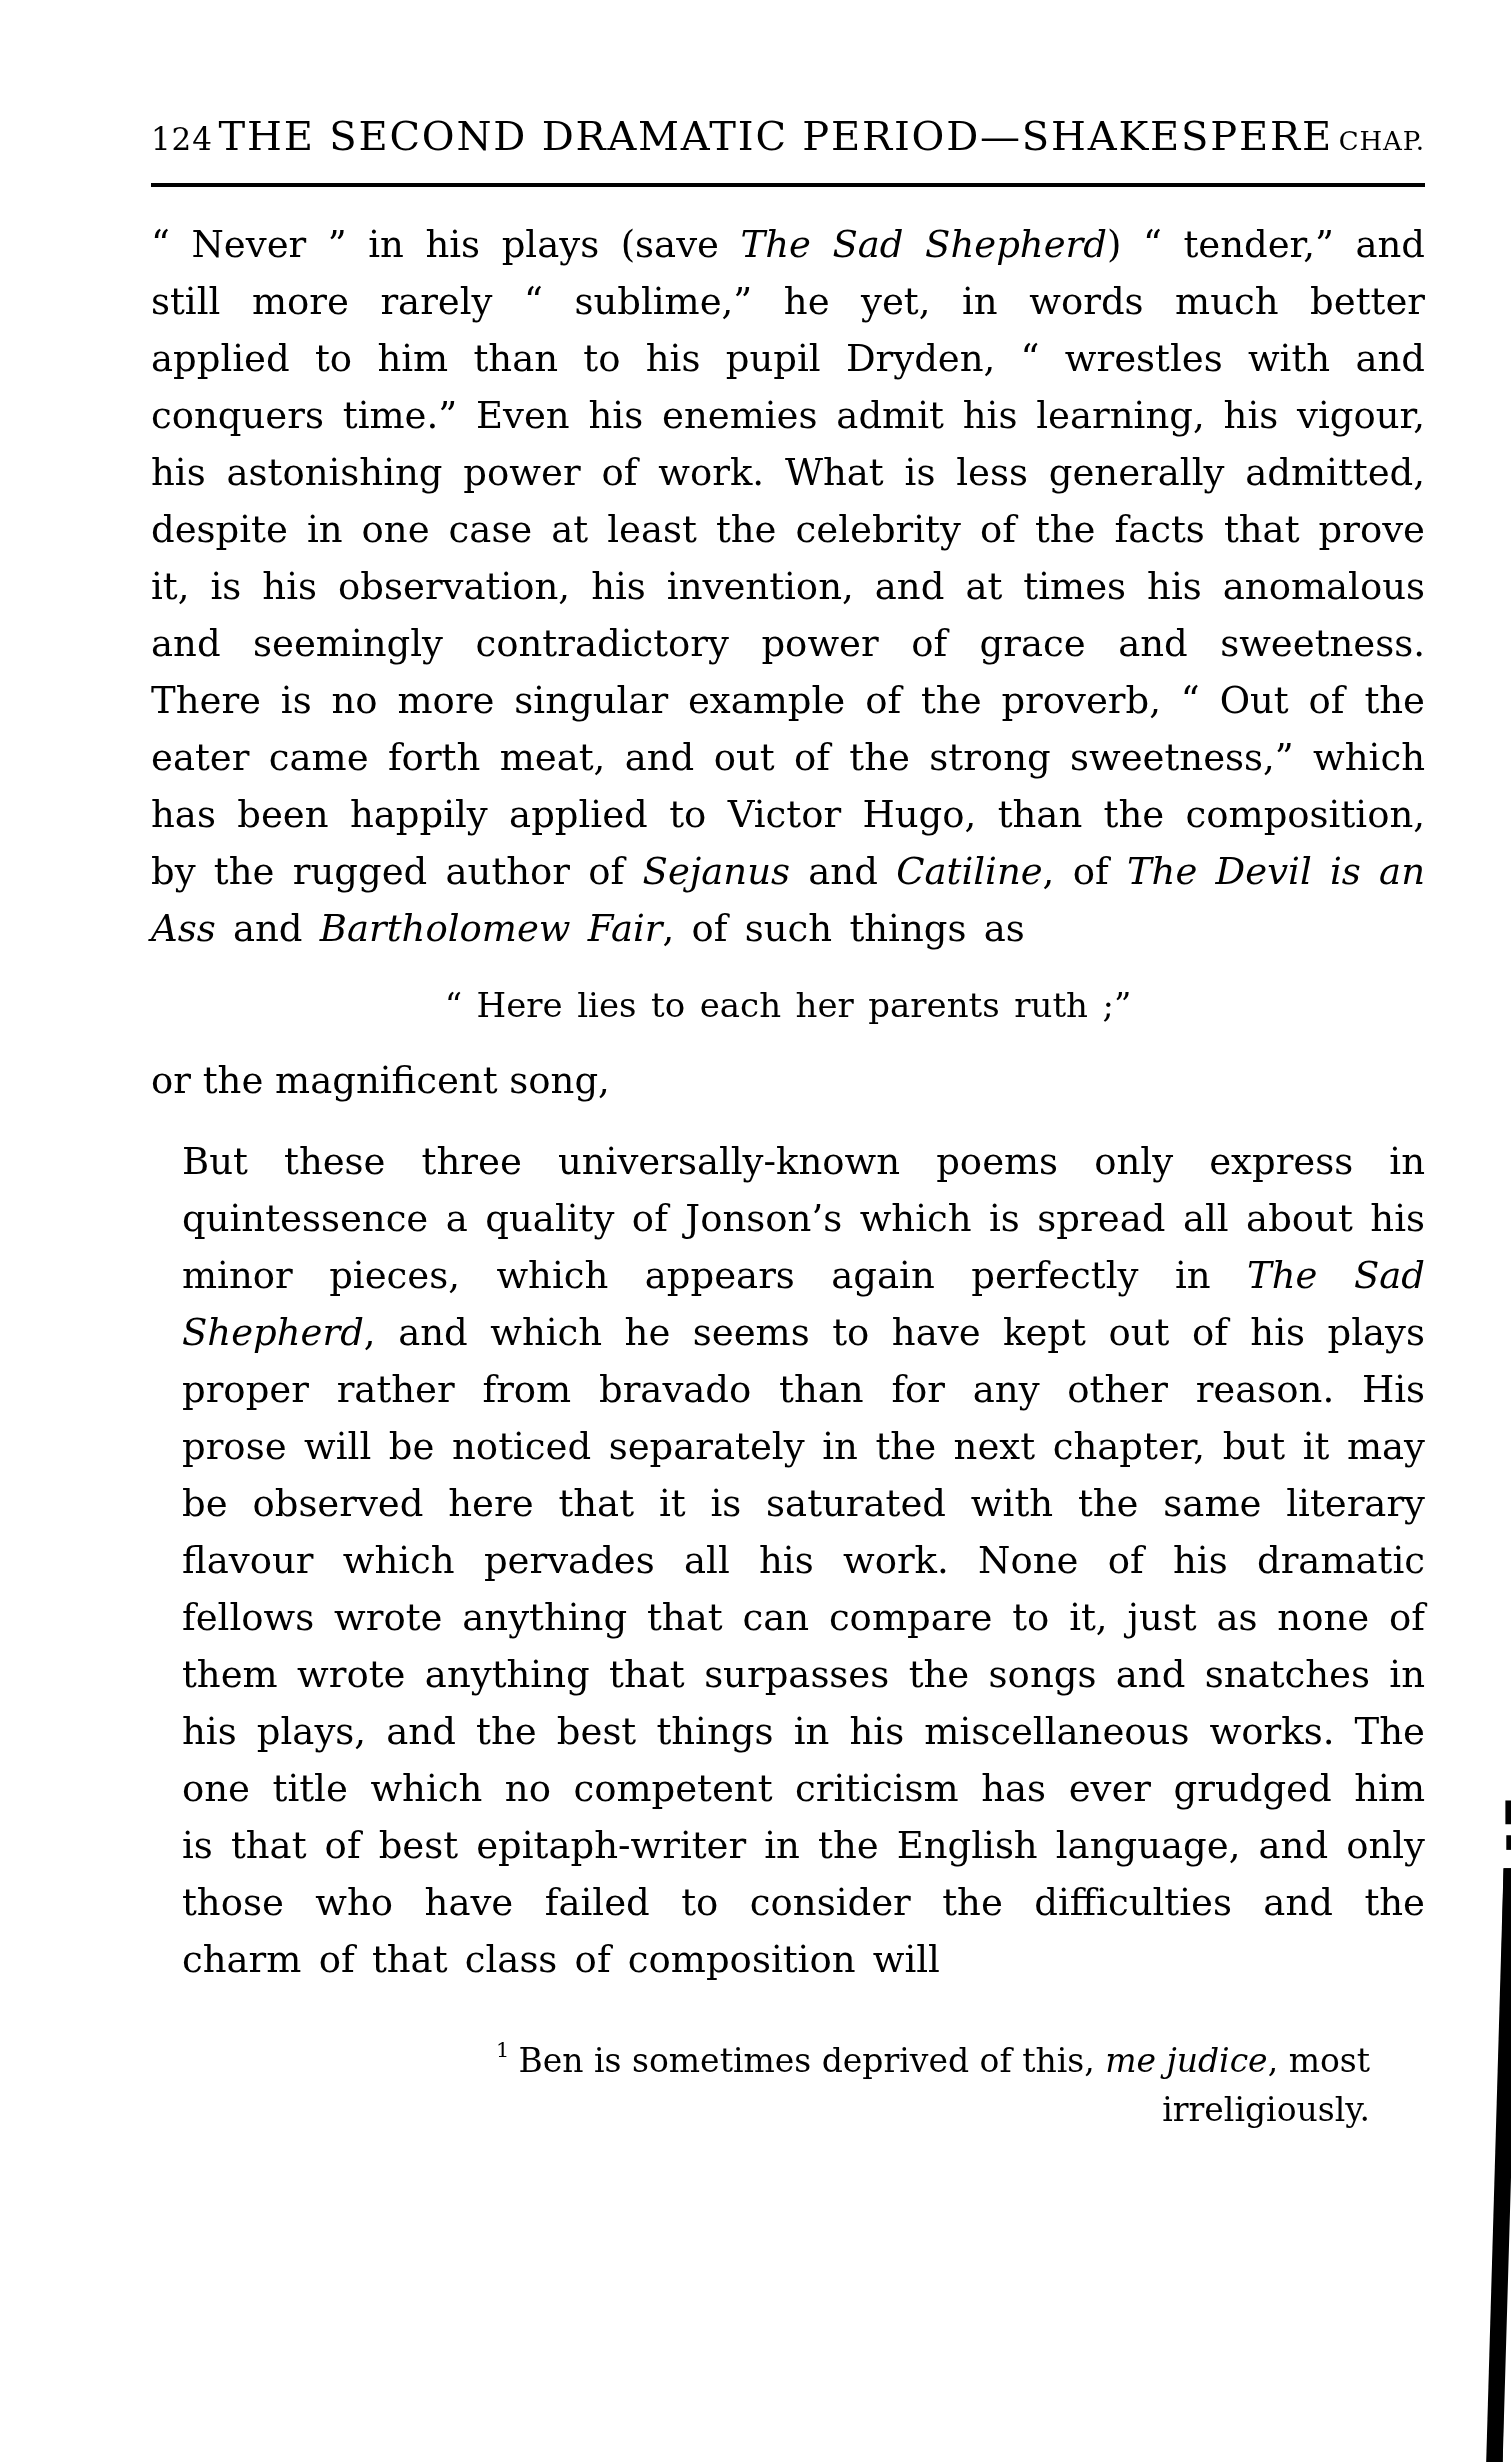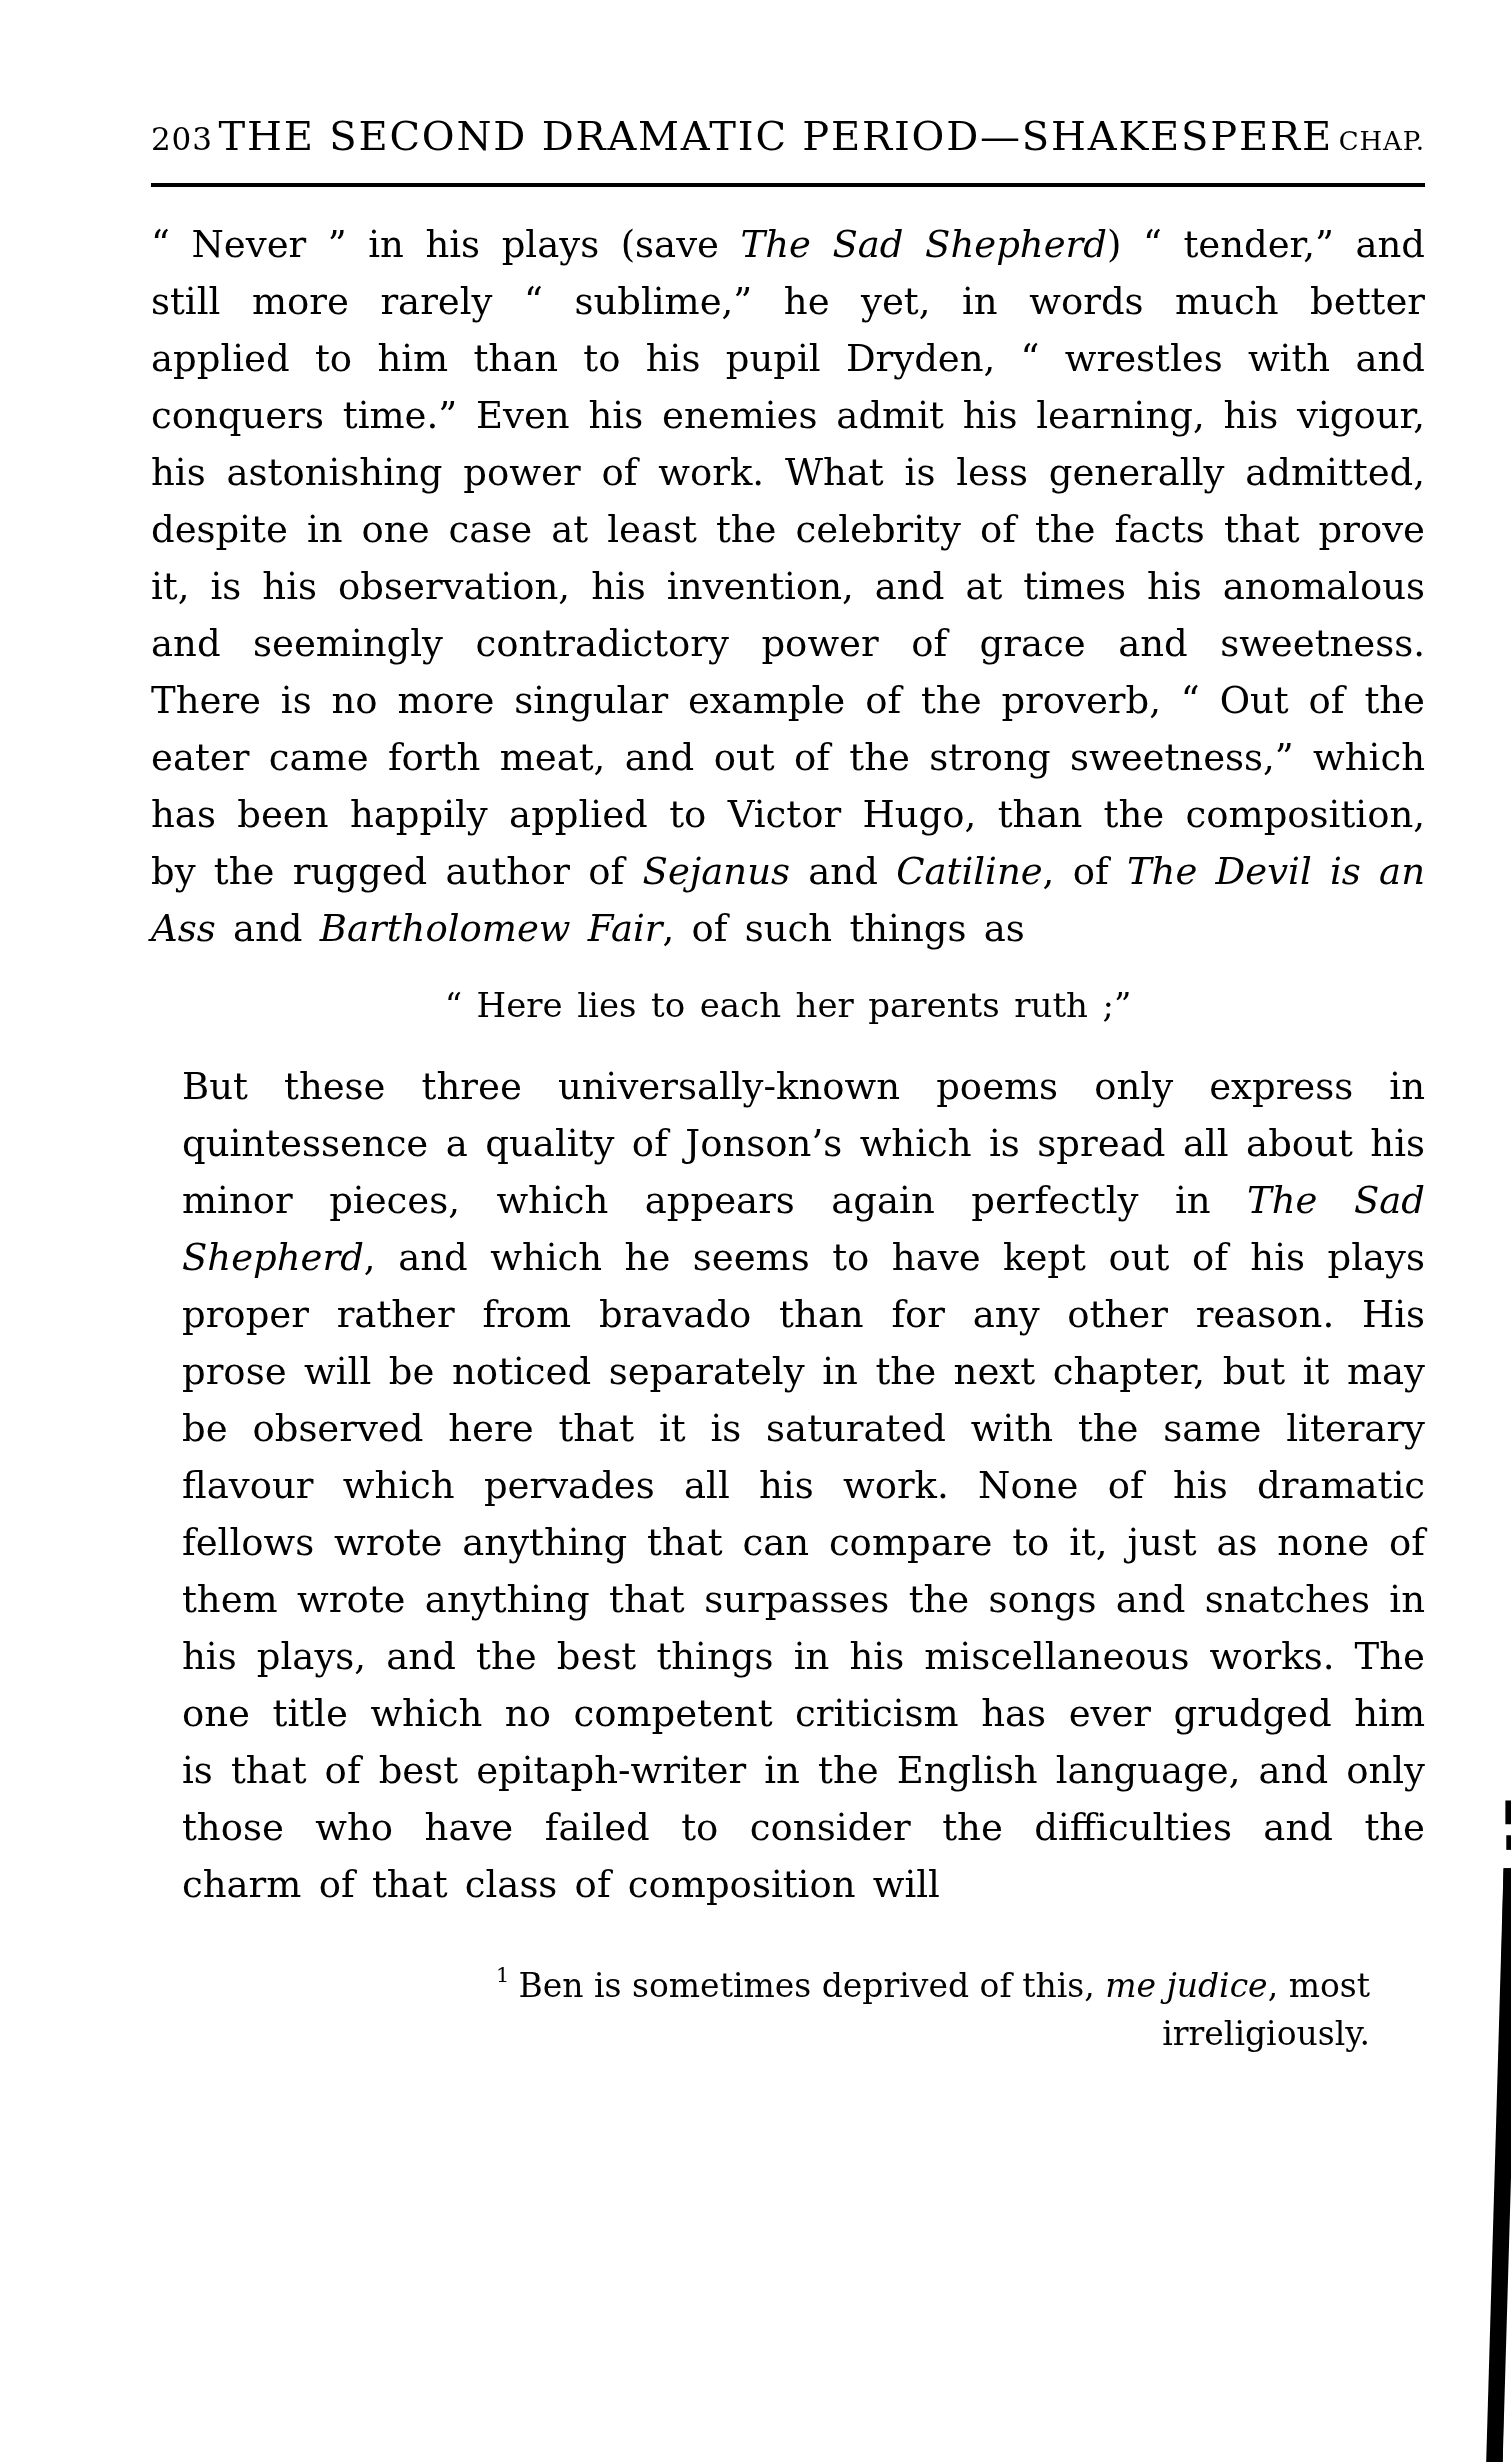--- a/index.html
+++ b/index.html
@@ -88,33 +88,34 @@
     pointer-events: none;
   }
 </style>
 </head>
 <body>
 
 <div class="page">
   <div class="content">
 
     <div class="running-head">
-      <span class="page-num">203</span>
+      <span class="page-num">124</span>
       <span class="head-title">THE SECOND DRAMATIC PERIOD—SHAKESPERE</span>
       <span class="chap-label">CHAP.</span>
     </div>
 
     <div class="rule"></div>
 
     <p class="body-par">“ Never ” in his plays (save <i>The Sad Shepherd</i>) “ tender,” and still more rarely “ sublime,” he yet, in words much better applied to him than to his pupil Dryden, “ wrestles with and conquers time.”  Even his enemies admit his learning, his vigour, his astonishing power of work.  What is less generally admitted, despite in one case at least the celebrity of the facts that prove it, is his observation, his invention, and at times his anomalous and seemingly contradictory power of grace and sweetness.  There is no more singular example of the proverb, “ Out of the eater came forth meat, and out of the strong sweetness,” which has been happily applied to Victor Hugo, than the composition, by the rugged author of <i>Sejanus</i> and <i>Catiline</i>, of <i>The Devil is an Ass</i> and <i>Bartholomew Fair</i>, of such things as</p>
 
     <div class="verse-quote">
       <span>“ Here lies to each her parents ruth ;”</span>
     </div>
 
+    <div class="between-line">or the magnificent song,</div>
 
 
 
 
     <p class="body-par second">But these three universally-known poems only express in quintessence a quality of Jonson’s which is spread all about his minor pieces, which appears again perfectly in <i>The Sad Shepherd</i>, and which he seems to have kept out of his plays proper rather from bravado than for any other reason.  His prose will be noticed separately in the next chapter, but it may be observed here that it is saturated with the same literary flavour which pervades all his work.  None of his dramatic fellows wrote anything that can compare to it, just as none of them wrote anything that surpasses the songs and snatches in his plays, and the best things in his miscellaneous works.  The one title which no competent criticism has ever grudged him is that of best epitaph-writer in the English language, and only those who have failed to consider the difficulties and the charm of that class of composition will</p>
 
     <div class="footnote">
       <sup>1</sup><span>Ben is sometimes deprived of this, <i>me judice</i>, most irreligiously.</span>
     </div>
 

